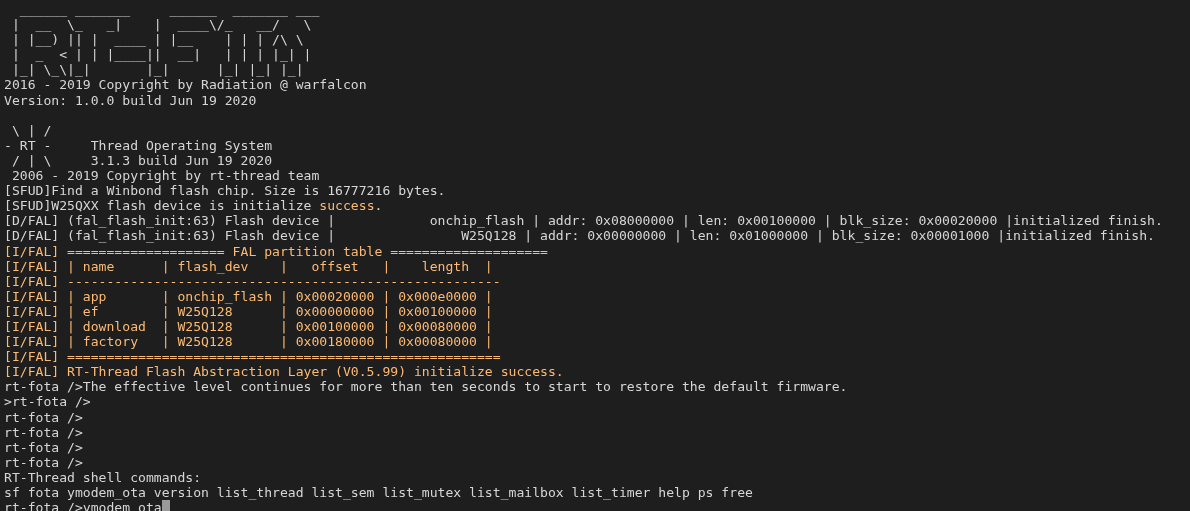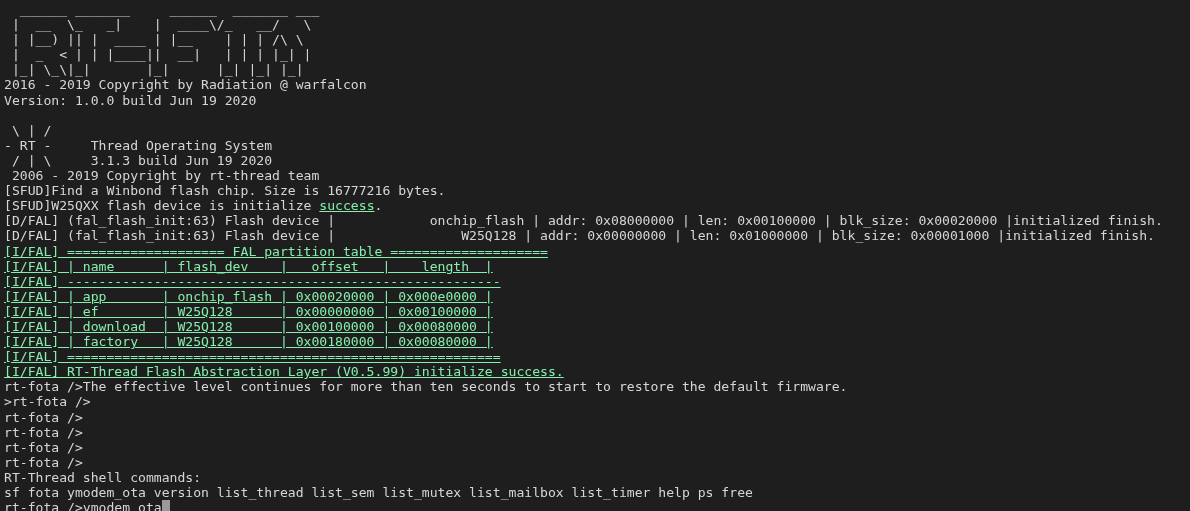--- a/index.html
+++ b/index.html
@@ -26,21 +26,21 @@
     overflow: hidden;
     white-space: pre;
     letter-spacing: 0px;
   }
   .line {
     white-space: pre;
     height: 15.1px;
     display: block;
   }
   .c-white  { color: #d6d6d6; }
-  .c-green  { color: #86efac; text-decoration: underline; }
+  .c-green  { color: #fdba74; }
   .c-cursor {
     background: #9a9a9a;
     color: #1e1e1e;
   }
 </style>
 </head>
 <body>
 
 <div id="terminal"><div class="line"><span class="c-white">  ______ _______     ______  _______ ___</span></div><div class="line"><span class="c-white"> |  __  \_   _|    |  ____\/_   __/   \</span></div><div class="line"><span class="c-white"> | |__) || |  ____ | |__    | | | /\ \</span></div><div class="line"><span class="c-white"> |  _  &lt; | | |____||  __|   | | | |_| |</span></div><div class="line"><span class="c-white"> |_| \_\|_|       |_|      |_| |_| |_|</span></div><div class="line"><span class="c-white">2016 - 2019 Copyright by Radiation @ warfalcon</span></div><div class="line"><span class="c-white">Version: 1.0.0 build Jun 19 2020</span></div><div class="line">&nbsp;</div><div class="line"><span class="c-white"> \ | /</span></div><div class="line"><span class="c-white">- RT -     Thread Operating System</span></div><div class="line"><span class="c-white"> / | \     3.1.3 build Jun 19 2020</span></div><div class="line"><span class="c-white"> 2006 - 2019 Copyright by rt-thread team</span></div><div class="line"><span class="c-white">[SFUD]Find a Winbond flash chip. Size is 16777216 bytes.</span></div><div class="line"><span class="c-white">[SFUD]W25QXX flash device is initialize </span><span class="c-green">success</span><span class="c-white">.</span></div><div class="line"><span class="c-white">[D/FAL] (fal_flash_init:63) Flash device |            onchip_flash | addr: 0x08000000 | len: 0x00100000 | blk_size: 0x00020000 |initialized finish.</span></div><div class="line"><span class="c-white">[D/FAL] (fal_flash_init:63) Flash device |                W25Q128 | addr: 0x00000000 | len: 0x01000000 | blk_size: 0x00001000 |initialized finish.</span></div><div class="line"><span class="c-green">[I/FAL] ==================== FAL partition table ====================</span></div><div class="line"><span class="c-green">[I/FAL] | name      | flash_dev    |   offset   |    length  |</span></div><div class="line"><span class="c-green">[I/FAL] -------------------------------------------------------</span></div><div class="line"><span class="c-green">[I/FAL] | app       | onchip_flash | 0x00020000 | 0x000e0000 |</span></div><div class="line"><span class="c-green">[I/FAL] | ef        | W25Q128      | 0x00000000 | 0x00100000 |</span></div><div class="line"><span class="c-green">[I/FAL] | download  | W25Q128      | 0x00100000 | 0x00080000 |</span></div><div class="line"><span class="c-green">[I/FAL] | factory   | W25Q128      | 0x00180000 | 0x00080000 |</span></div><div class="line"><span class="c-green">[I/FAL] =======================================================</span></div><div class="line"><span class="c-green">[I/FAL] RT-Thread Flash Abstraction Layer (V0.5.99) initialize success.</span></div><div class="line"><span class="c-white">rt-fota /&gt;The effective level continues for more than ten seconds to start to restore the default firmware.</span></div><div class="line"><span class="c-white">&gt;rt-fota /&gt;</span></div><div class="line"><span class="c-white">rt-fota /&gt;</span></div><div class="line"><span class="c-white">rt-fota /&gt;</span></div><div class="line"><span class="c-white">rt-fota /&gt;</span></div><div class="line"><span class="c-white">rt-fota /&gt;</span></div><div class="line"><span class="c-white">RT-Thread shell commands:</span></div><div class="line"><span class="c-white">sf fota ymodem_ota version list_thread list_sem list_mutex list_mailbox list_timer help ps free</span></div><div class="line"><span class="c-white">rt-fota /&gt;ymodem_ota</span><span class="c-cursor"> </span></div></div>
 

